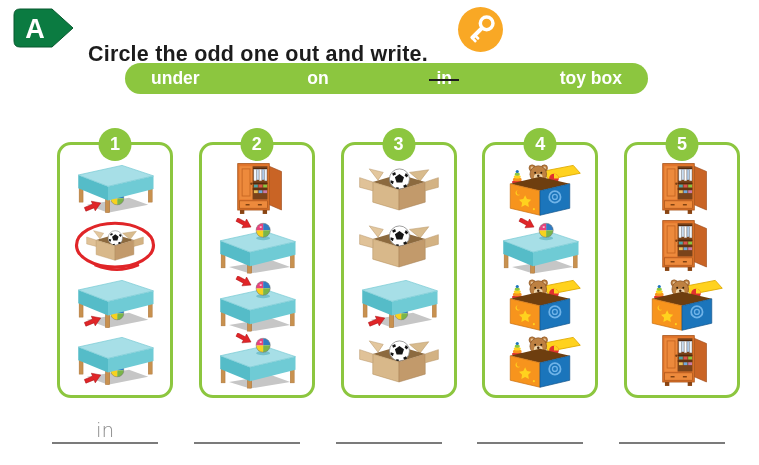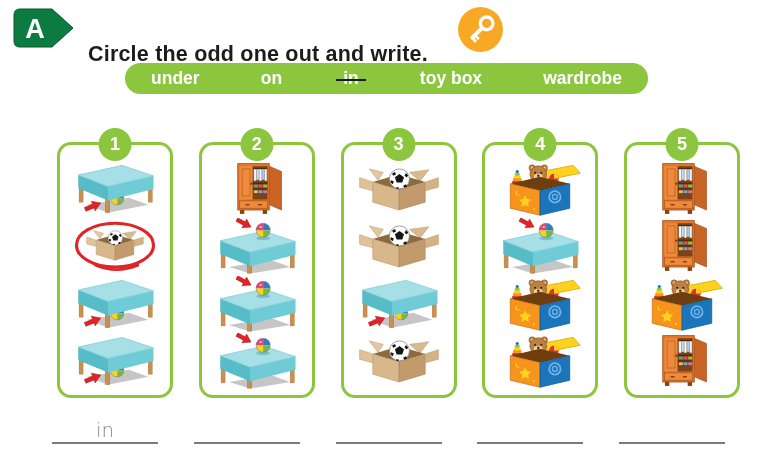--- a/index.html
+++ b/index.html
@@ -75,21 +75,20 @@
         <rect x="1" y="10.3" width="4.6" height="2.6" rx="1"></rect>
       </g>
     </svg>
   </div>
 
   <div class="word-bank">
       <span class="word">under</span>
       <span class="word">on</span>
       <span class="word struck">in</span>
       <span class="word">toy box</span>
-      <span class="word">wardrobe</span>
     </div>
 
   <div class="cards">
       <div class="card">
         <div class="card-num">1</div>
         <div class="cell">
           <svg class="art" viewBox="0 0 100 64">
             <use href="#sym-ball-under-table"></use>
           </svg>
         </div>

